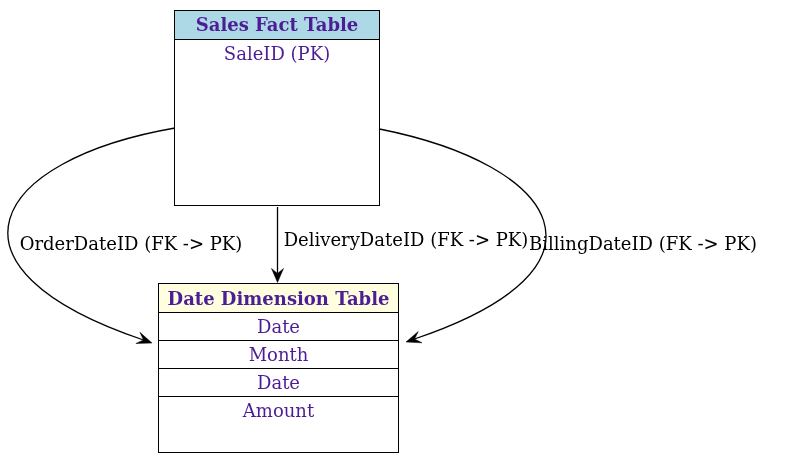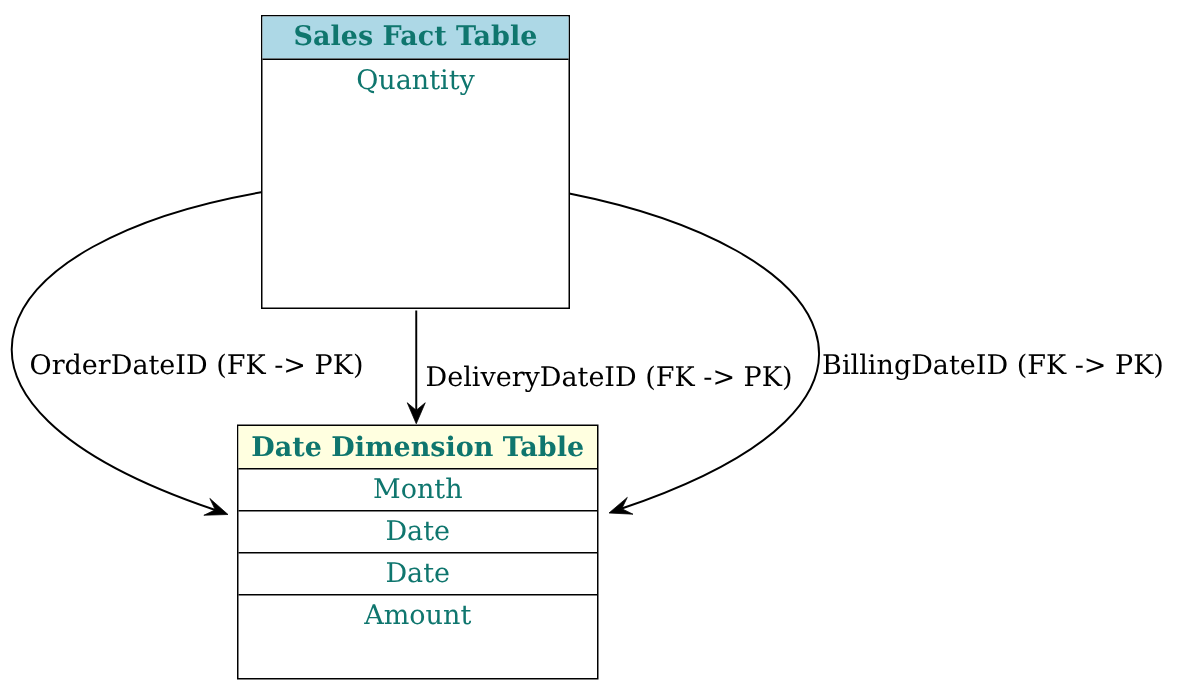--- a/index.html
+++ b/index.html
@@ -38,21 +38,21 @@
     box-sizing: border-box;
     border: 1px solid #000000;
     background: #ffffff;
     display: grid;
   }
   .entity-table .cell {
     display: flex;
     align-items: center;
     justify-content: center;
     font-size: 18px;
-    color: #0f766e;
+    color: #4c1d95;
     border-top: 1px solid #000000;
     white-space: nowrap;
     overflow: hidden;
   }
   .entity-table .cell:first-child {
     border-top: none;
   }
   .entity-table .header-cell {
     font-weight: bold;
   }
@@ -72,22 +72,22 @@
   }
   .edge-label {
     position: absolute;
     transform: translate(-50%, -50%);
     font-size: 18px;
     color: #000000;
     white-space: nowrap;
     line-height: 1.1;
   }
   .label-order    { left: 131px; top: 244px; }
-  .label-delivery { left: 406px; top: 252px; }
-  .label-billing  { left: 662px; top: 244px; }
+  .label-delivery { left: 406px; top: 240px; }
+  .label-billing  { left: 643px; top: 244px; }
 </style>
 </head>
 <body>
 
 <div class="canvas">
 
   <svg class="edges-layer" viewBox="0 0 786 464" xmlns="http://www.w3.org/2000/svg">
     <g>
       <path class="edge-line" d="M 175 128 C -10 160 -70 268 143.5 340"></path>
       <path class="arrow-head" d="M 152 343 L 139.9 332.3 L 143.5 339.9 L 135.9 343.5 Z"></path>
@@ -97,27 +97,27 @@
       <path class="arrow-head" d="M 277.5 282.5 L 271.5 268.5 L 277.5 273.5 L 283.5 268.5 Z"></path>
     </g>
     <g>
       <path class="edge-line" d="M 379.5 129 C 560 165 625 268 414.5 339"></path>
       <path class="arrow-head" d="M 406 342 L 418.2 331.6 L 414.5 339.1 L 422 342.8 Z"></path>
     </g>
   </svg>
 
   <div class="entity-table sales-table">
     <div class="cell header-cell" style="background-color: rgb(173, 216, 230);">Sales Fact Table</div>
-    <div class="cell">Quantity</div>
+    <div class="cell">SaleID (PK)</div>
   </div>
 
   <div class="entity-table date-table">
     <div class="cell header-cell" style="background-color: rgb(255, 255, 224);">Date Dimension Table</div>
+    <div class="cell">Date</div>
     <div class="cell">Month</div>
-    <div class="cell">Date</div>
     <div class="cell">Date</div>
     <div class="cell">Amount</div>
   </div>
 
   <span class="edge-label label-order">OrderDateID (FK -&gt; PK)</span>
   <span class="edge-label label-delivery">DeliveryDateID (FK -&gt; PK)</span>
   <span class="edge-label label-billing">BillingDateID (FK -&gt; PK)</span>
 
 </div>
 

